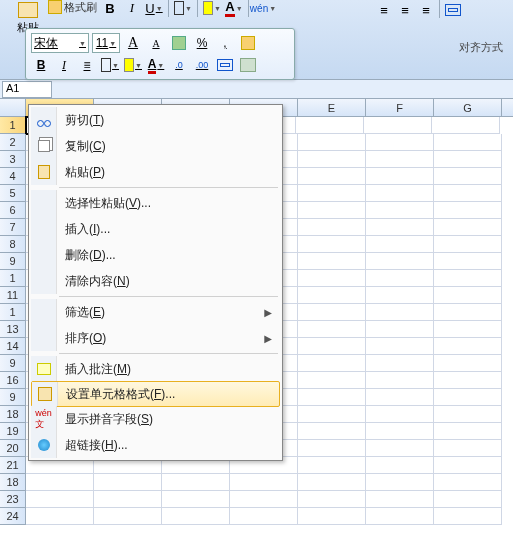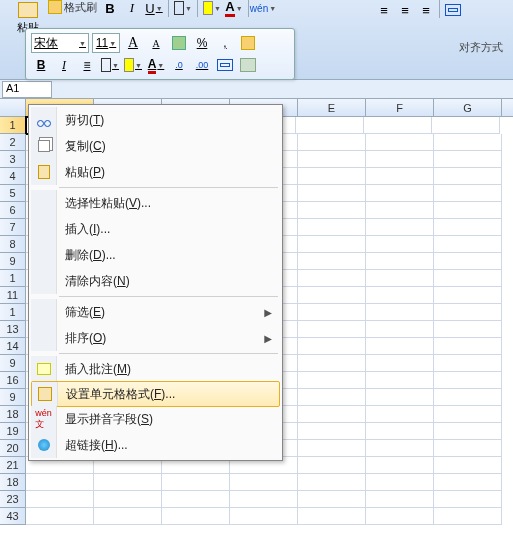--- a/index.html
+++ b/index.html
@@ -414,21 +414,21 @@
         <div class="row-h">23</div>
         <div class="cell" style="width: 68px;"></div>
         <div class="cell" style="width: 68px;"></div>
         <div class="cell" style="width: 68px;"></div>
         <div class="cell" style="width: 68px;"></div>
         <div class="cell" style="width: 68px;"></div>
         <div class="cell" style="width: 68px;"></div>
         <div class="cell" style="width: 68px;"></div>
       </div>
       <div class="row">
-        <div class="row-h">43</div>
+        <div class="row-h">24</div>
         <div class="cell" style="width: 68px;"></div>
         <div class="cell" style="width: 68px;"></div>
         <div class="cell" style="width: 68px;"></div>
         <div class="cell" style="width: 68px;"></div>
         <div class="cell" style="width: 68px;"></div>
         <div class="cell" style="width: 68px;"></div>
         <div class="cell" style="width: 68px;"></div>
       </div>
     </div>
 </div>

